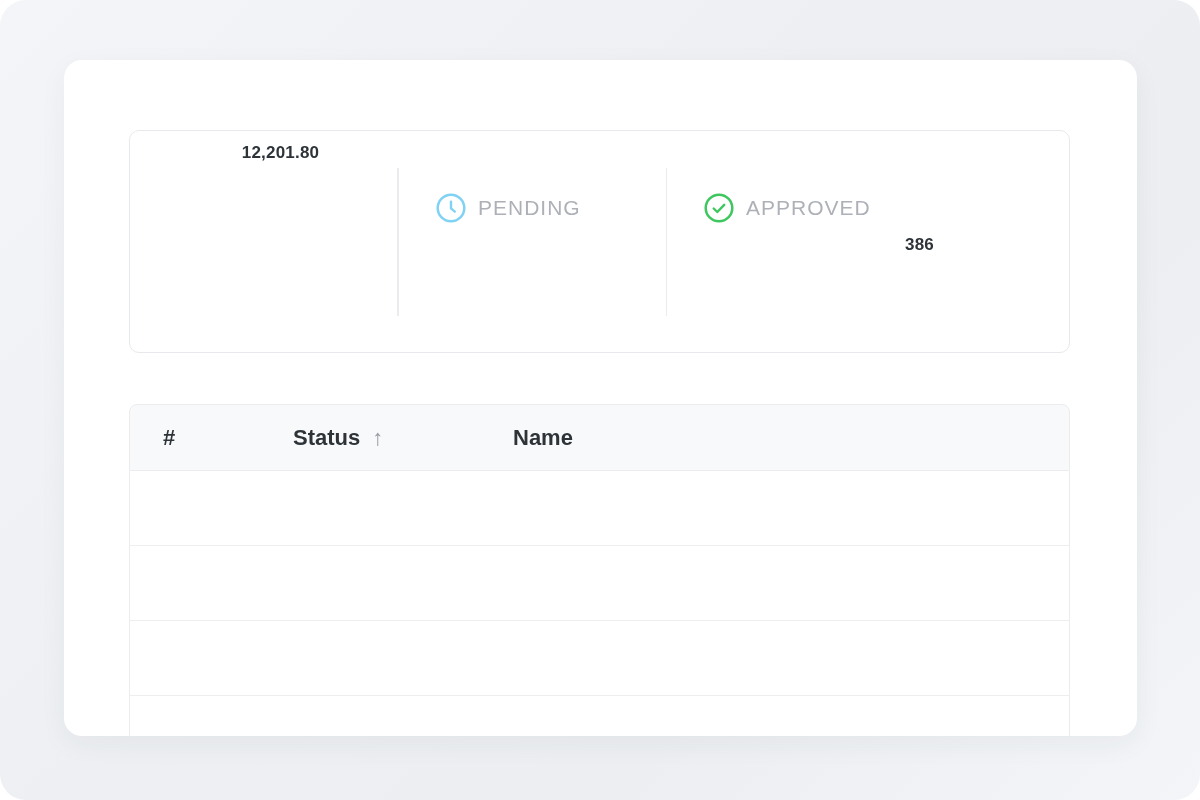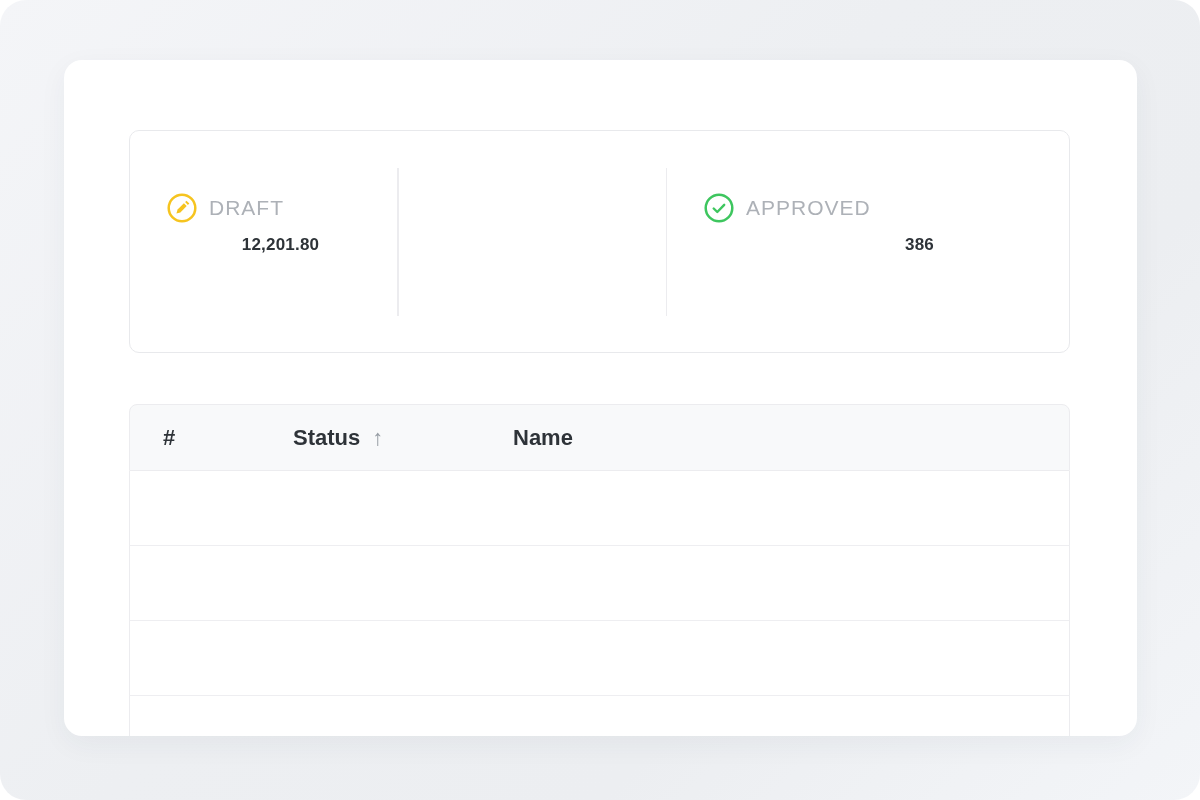--- a/index.html
+++ b/index.html
@@ -91,37 +91,36 @@
 <body>
 
 <div class="page-bg"></div>
 
 <div class="panel">
 
   <div class="summary-card">
     <div class="stats-row">
 
       <div class="stat-item" style="color: rgb(246, 196, 31);">
-        <div class="stat-head">
-          <svg class="stat-icon" viewBox="0 0 30 30" fill="none">
-            <circle cx="15" cy="15" r="13.3" stroke="currentColor" stroke-width="2.5"></circle>
-            <path d="M9.4 20.6 L10.6 16.6 L16.9 10.3 L19.7 13.1 L13.4 19.4 L9.4 20.6 Z" fill="currentColor"></path>
-            <path d="M18.1 9.1 L19.5 7.7 L22.3 10.5 L20.9 11.9 Z" fill="currentColor"></path>
-          </svg>
-          <span class="stat-label">DRAFT</span>
-        </div>
         <div class="stat-value">12,201.80</div>
       </div>
 
       <div class="stat-divider"></div>
 
 
       <div class="stat-divider"></div>
 
       <div class="stat-item" style="color: rgb(127, 210, 243);">
+        <div class="stat-head">
+          <svg class="stat-icon" viewBox="0 0 30 30" fill="none">
+            <circle cx="15" cy="15" r="13.3" stroke="currentColor" stroke-width="2.5"></circle>
+            <path d="M15 8.6 L15 15.4 L18.8 18.6" stroke="currentColor" stroke-width="2.4" stroke-linecap="round" stroke-linejoin="round"></path>
+          </svg>
+          <span class="stat-label">PENDING</span>
+        </div>
       </div>
 
       <div class="stat-divider"></div>
 
       <div class="stat-item clipped" style="color: rgb(62, 198, 95);">
         <div class="stat-head">
           <svg class="stat-icon" viewBox="0 0 30 30" fill="none">
             <circle cx="15" cy="15" r="13.3" stroke="currentColor" stroke-width="2.5"></circle>
             <path d="M9.7 15.5 L13.3 19 L20.2 11.8" stroke="currentColor" stroke-width="2.4" stroke-linecap="round" stroke-linejoin="round"></path>
           </svg>

